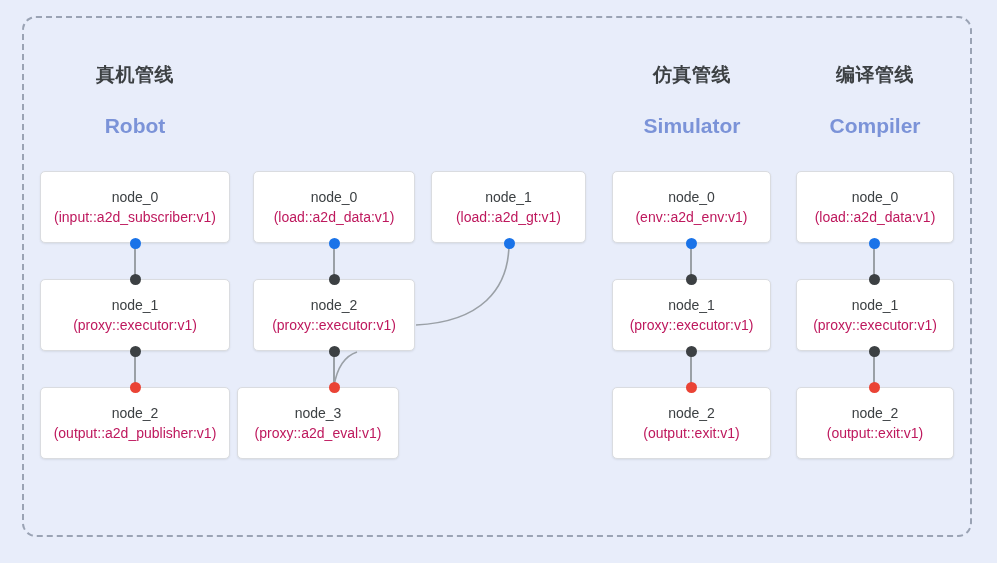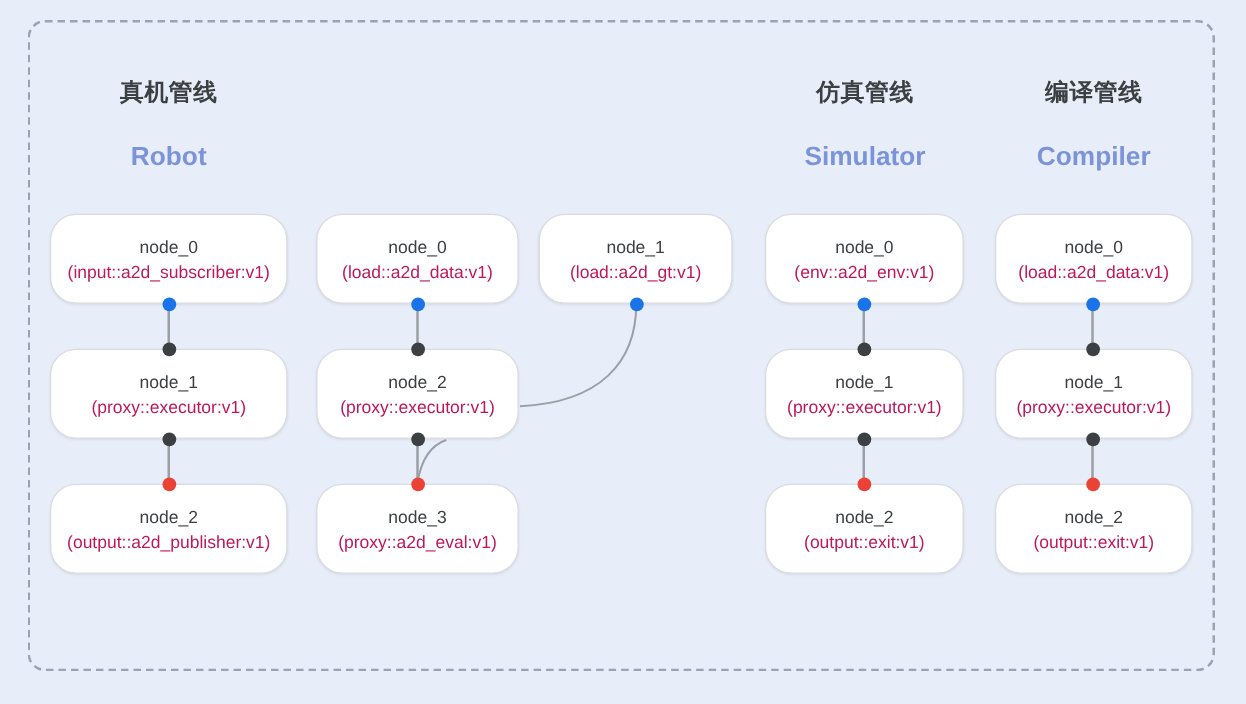--- a/index.html
+++ b/index.html
@@ -47,21 +47,21 @@
     color: #7b93d8;
     line-height: 28px;
     margin-top: 24px;
   }
 
   
   .node {
     position: absolute;
     background: #ffffff;
     border: 1px solid #dadce0;
-    border-radius: 21px;
+    border-radius: 5px;
     box-shadow: 0 1px 2px rgba(60,64,67,0.10);
     display: flex;
     flex-direction: column;
     align-items: center;
     justify-content: center;
     text-align: center;
   }
   .node .nname {
     font-size: 14px;
     color: #3c4043;
@@ -149,21 +149,21 @@
     <div class="ntype">(load::a2d_data:v1)</div>
   </div>
   <div class="node" style="left:431px; top:171px; width:155px; height:72px;">
     <div class="nname">node_1</div>
     <div class="ntype">(load::a2d_gt:v1)</div>
   </div>
   <div class="node" style="left:253px; top:279px; width:162px; height:72px;">
     <div class="nname">node_2</div>
     <div class="ntype">(proxy::executor:v1)</div>
   </div>
-  <div class="node" style="left:253px; top:387px; width:162px; height:72px;">
+  <div class="node" style="left:237px; top:387px; width:162px; height:72px;">
     <div class="nname">node_3</div>
     <div class="ntype">(proxy::a2d_eval:v1)</div>
   </div>
   <div class="edge-v" style="left:333.2px; top:243px; height:36px;"></div>
   <div class="edge-v" style="left:333.2px; top:351px; height:36px;"></div>
   <div class="port blue" style="left:328.5px; top:237.5px;"></div>
   <div class="port blue" style="left:503.5px; top:237.5px;"></div>
   <div class="port black" style="left:328.5px; top:273.5px;"></div>
   <div class="port black" style="left:328.5px; top:345.5px;"></div>
   <div class="port red" style="left:328.5px; top:381.5px;"></div>

